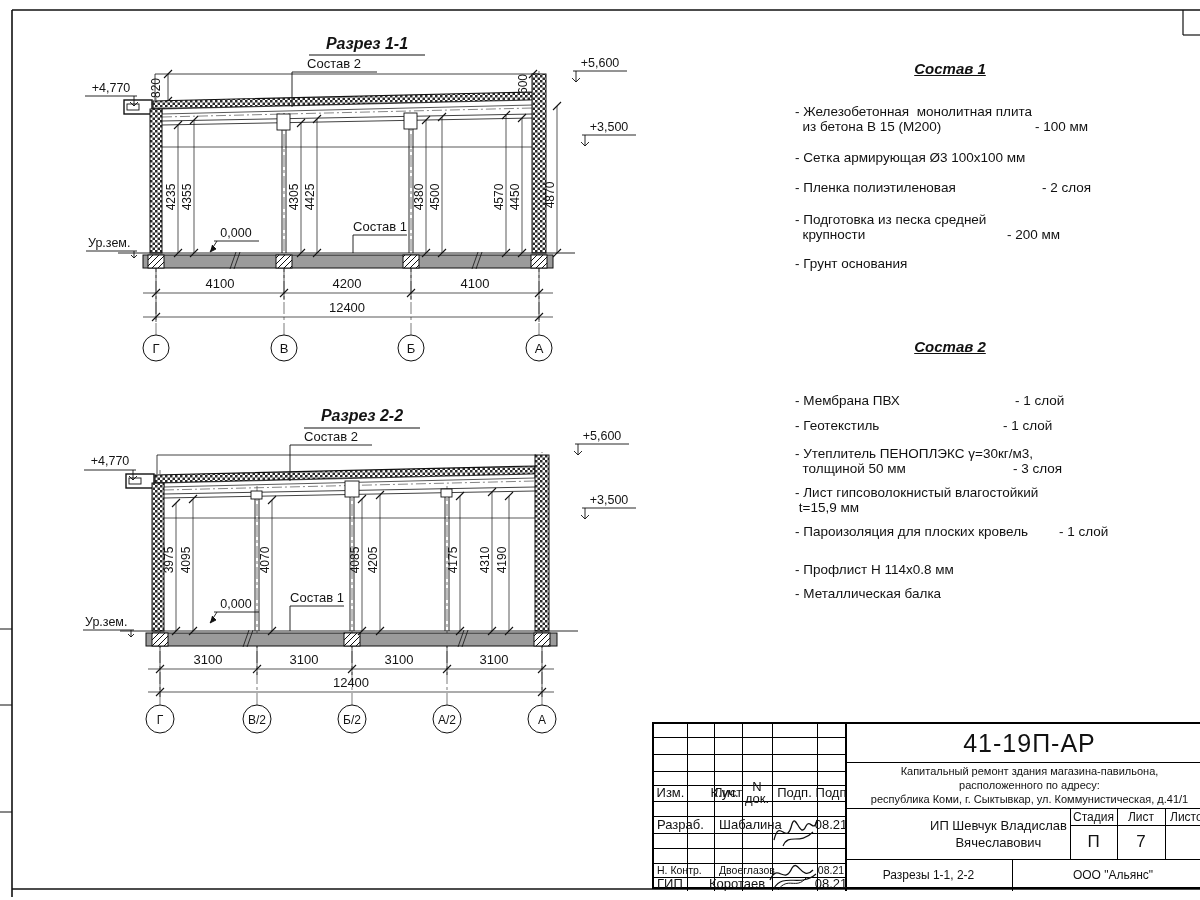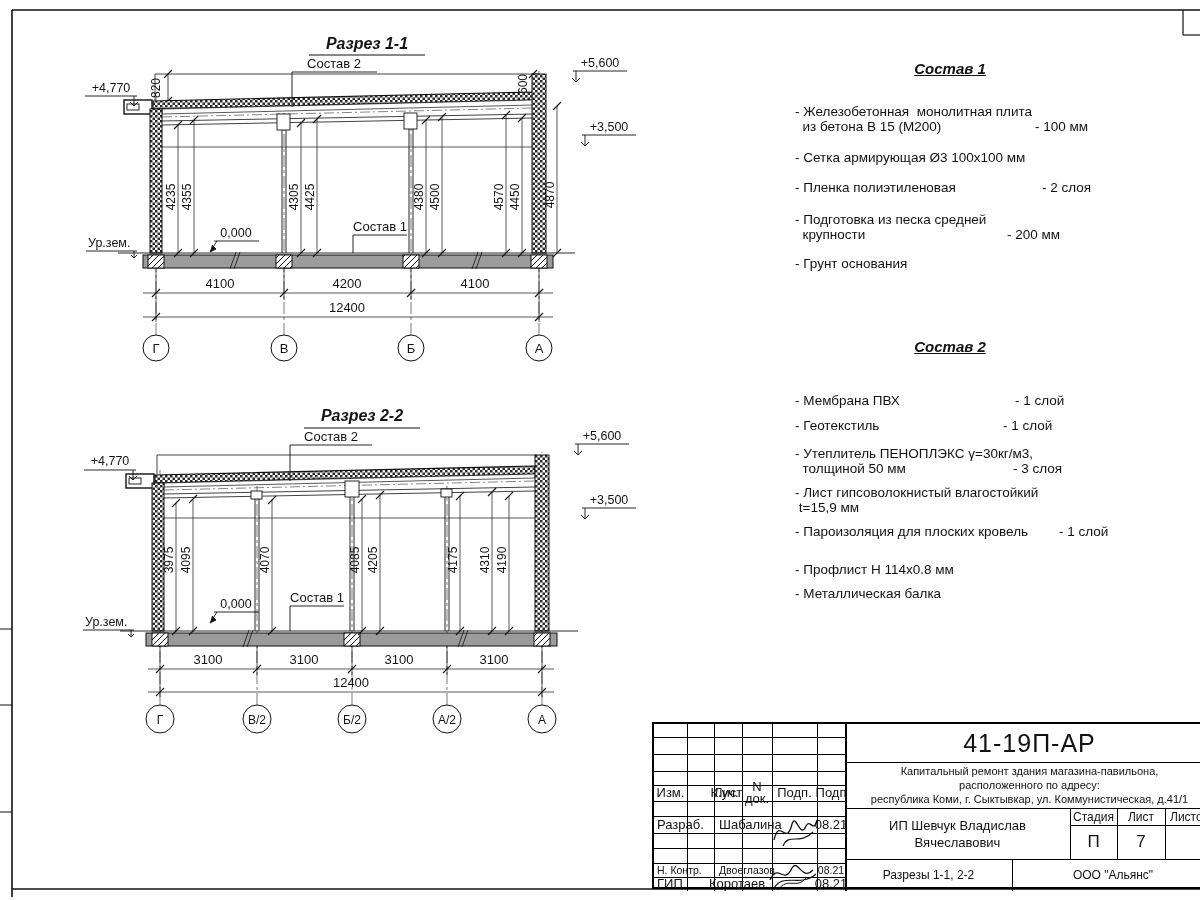--- a/index.html
+++ b/index.html
@@ -484,21 +484,21 @@
   <svg class="sig" style="left:112px;top:134px;" width="54" height="34" viewBox="0 0 54 34">
     <path d="M4,22 C12,4 18,28 26,10 C32,0 36,24 47,12" fill="none" stroke="#111" stroke-width="1.3"></path>
     <path d="M8,30 C18,14 34,30 50,16" fill="none" stroke="#111" stroke-width="1.1"></path>
     <path d="M12,32 C22,18 30,32 40,20" fill="none" stroke="#111" stroke-width="1"></path>
   </svg>
 
   <div class="cell code" style="left:191px;top:0;width:369px;height:38px;">41-19П-АР</div>
   <div class="cell desc pre" style="left:191px;top:38px;width:369px;height:46px;">Капитальный ремонт здания магазина-павильона,
 расположенного по адресу:
 республика Коми, г. Сыктывкар, ул. Коммунистическая, д.41/1</div>
-  <div class="cell client pre" style="left:191px;top:84px;width:225px;height:51px;">ИП Шевчук Владислав
+  <div class="cell client pre" style="left:191px;top:84px;width:225px;height:51px;padding-left:41px;">ИП Шевчук Владислав
 Вячеславович</div>
   <div class="cell" style="left:416px;top:84px;width:47px;height:17px;font-size:12px;">Стадия</div>
   <div class="cell" style="left:463px;top:84px;width:48px;height:17px;font-size:12px;">Лист</div>
   <div class="cell" style="left:511px;top:84px;width:49px;height:17px;font-size:12px;">Листов</div>
   <div class="cell big" style="left:416px;top:101px;width:47px;height:34px;">П</div>
   <div class="cell big" style="left:463px;top:101px;width:48px;height:34px;">7</div>
   <div class="cell" style="left:191px;top:135px;width:167px;height:32px;font-size:12px;">Разрезы 1-1, 2-2</div>
   <div class="cell" style="left:358px;top:135px;width:202px;height:32px;font-size:12px;">ООО "Альянс"</div>
 </div>
 

